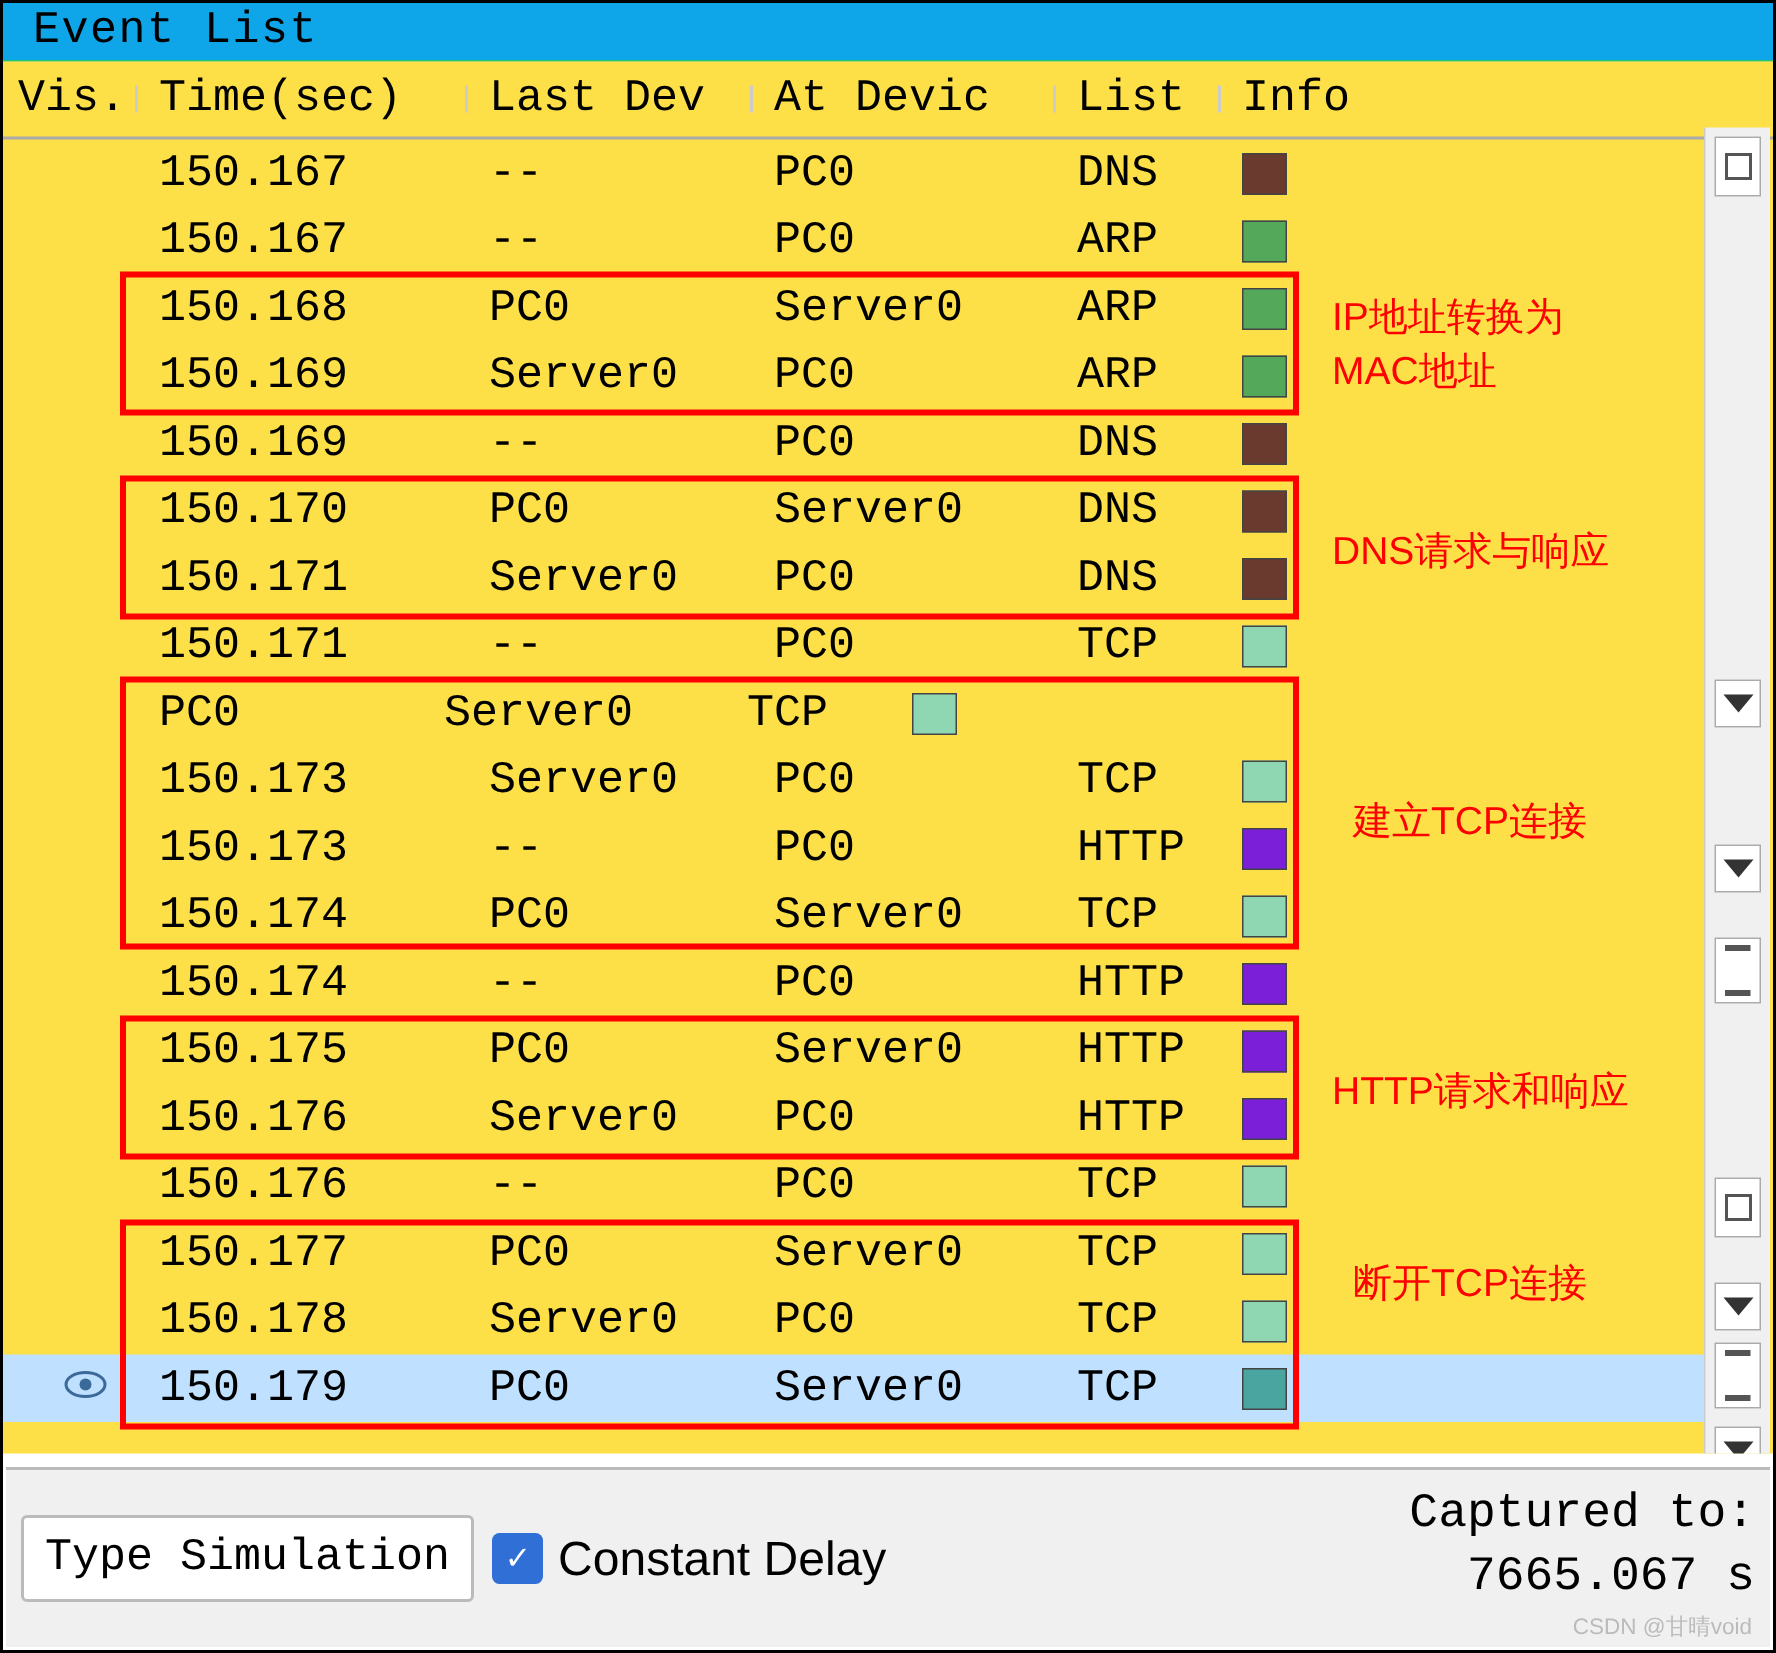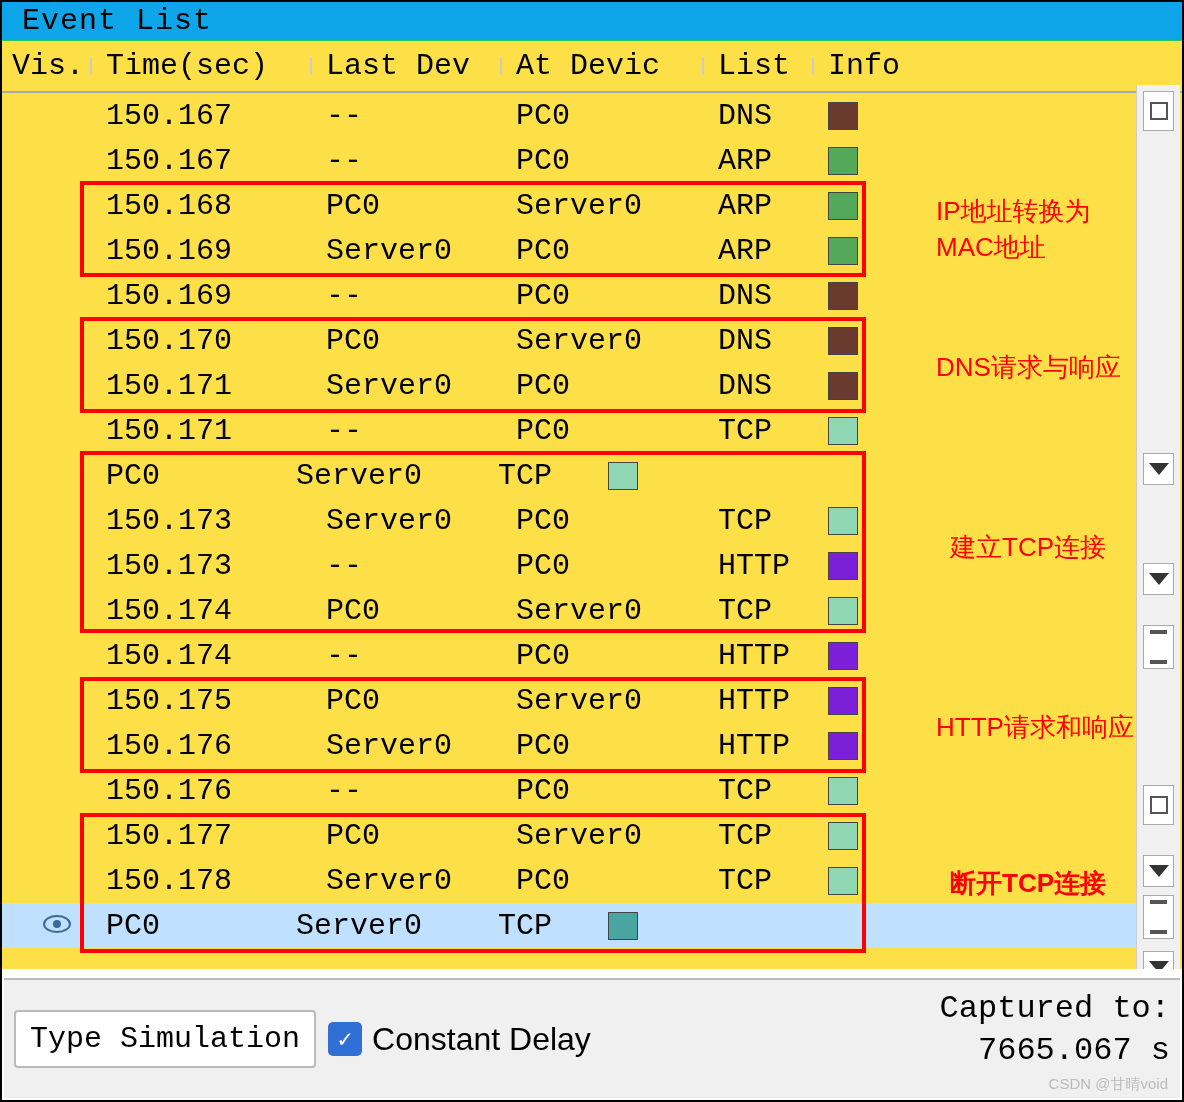--- a/index.html
+++ b/index.html
@@ -110,21 +110,20 @@
     pointer-events: none;
   }
   .annotation {
     position: absolute;
     color: #ff0000;
     font-family: sans-serif;
     font-size: 26px;
     font-weight: 400;
     pointer-events: none;
     line-height: 1.4;
-    margin-left: 48px;
   }
   .footer {
     position: absolute;
     left: 2px; right: 2px; bottom: 2px;
     height: 120px;
     background: #f0f0f0;
     border-top: 2px solid #bbb;
     display: flex;
     align-items: center;
     padding: 0 10px;
@@ -372,20 +371,21 @@
             <div class="col col-type">TCP</div>
             <div class="col col-info">
               <span class="color-swatch" style="background: rgb(143, 214, 179);"></span>
             </div>
           </div>
           <div class="data-row row-selected">
             <div class="col col-vis"><span class="eye-icon"><svg viewBox="0 0 30 20">
                   <ellipse cx="15" cy="10" rx="13" ry="8" fill="none" stroke="#3a6a9a" stroke-width="2"></ellipse>
                   <circle cx="15" cy="10" r="4" fill="#3a6a9a"></circle>
                 </svg></span></div>
+            <div class="col col-time">150.179</div>
             <div class="col col-last">PC0</div>
             <div class="col col-at">Server0</div>
             <div class="col col-type">TCP</div>
             <div class="col col-info">
               <span class="color-swatch" style="background: rgb(74, 164, 160);"></span>
             </div>
           </div>
         </div>
     </div>
 
@@ -393,21 +393,21 @@
     <div class="highlight-box" style="left:78px; top:276px; width:786px; height:96px;"></div>
     <div class="highlight-box" style="left:78px; top:410px; width:786px; height:182px;"></div>
     <div class="highlight-box" style="left:78px; top:636px; width:786px; height:96px;"></div>
     <div class="highlight-box" style="left:78px; top:772px; width:786px; height:140px;"></div>
 
     <div class="annotation" style="left:886px; top:152px; white-space:pre;">IP地址转换为
 MAC地址</div>
     <div class="annotation" style="left:886px; top:308px;">DNS请求与响应</div>
     <div class="annotation" style="left:900px; top:488px;">建立TCP连接</div>
     <div class="annotation" style="left:886px; top:668px;">HTTP请求和响应</div>
-    <div class="annotation" style="left:900px; top:824px;font-weight:bold;">断开TCP连接</div>
+    <div class="annotation" style="left:900px; top:796px;">断开TCP连接</div>
 
     <div class="scrollbar">
       <div class="scroll-seg" style="top:6px;">
         <div style="width:18px;height:18px;border:2px solid #555;"></div>
       </div>
       <div class="scroll-seg" style="top:368px;height:32px;">
         <div class="scroll-arrow arrow-down"></div>
       </div>
       <div class="scroll-seg" style="top:478px;height:32px;">
         <div class="scroll-arrow arrow-down"></div>

